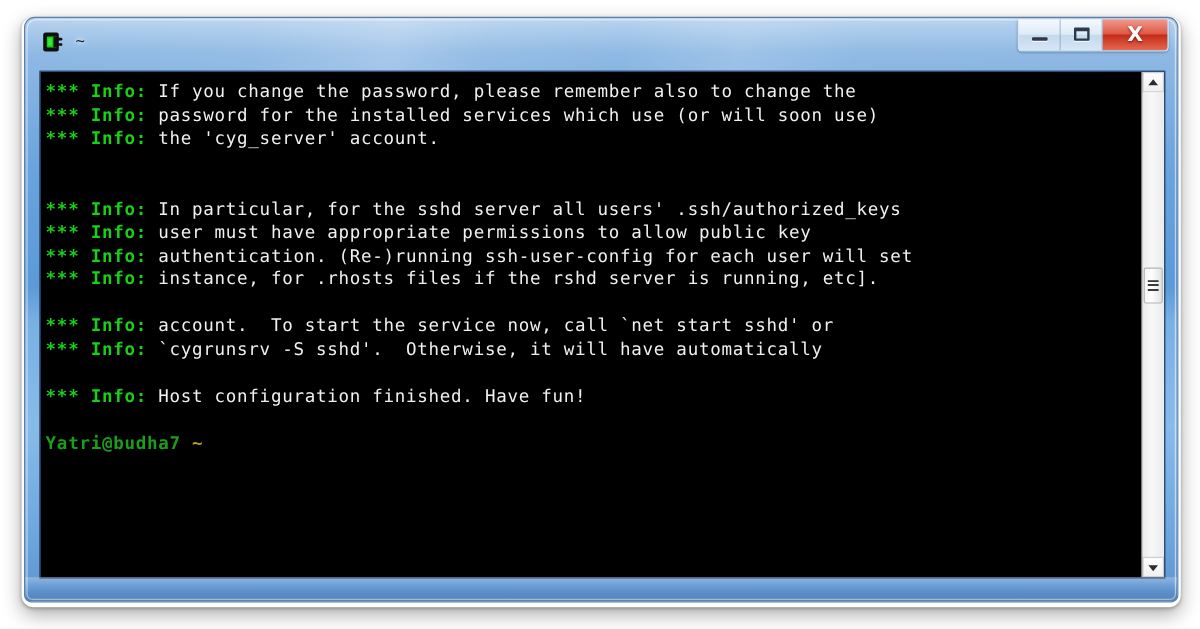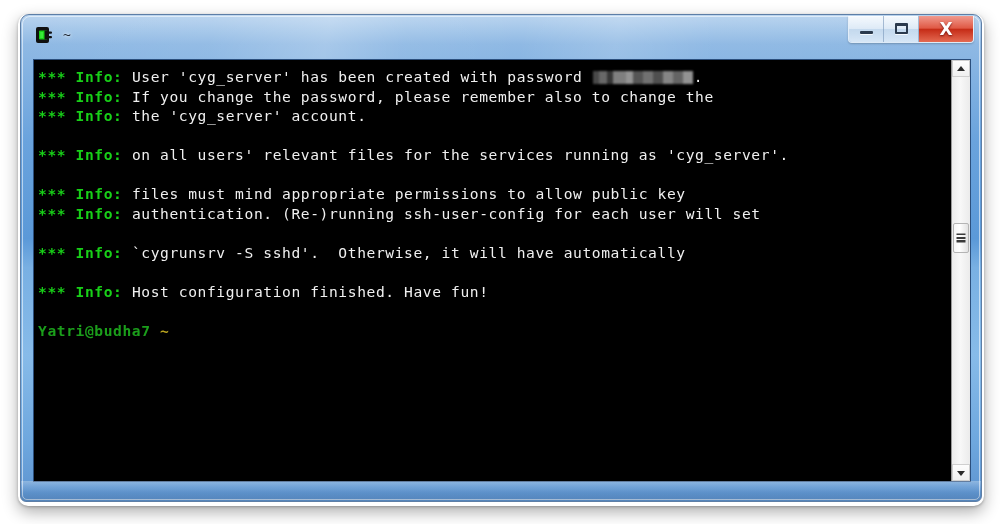--- a/index.html
+++ b/index.html
@@ -389,29 +389,31 @@
         <div class="wbtn close">
           <span class="glyph-close">X</span>
         </div>
       </div>
 
     </div>
 
     <div class="client">
 
       <div class="term" id="term">
-          <div class="line"><span class="stars">*** </span><span class="infotag">Info: </span><span class="body-text">User 'cyg_server' has been created with password </span><span class="redacted"></span><span class="body-text">.</span></div>
           <div class="line"><span class="stars">*** </span><span class="infotag">Info: </span><span class="body-text">If you change the password, please remember also to change the</span></div>
+          <div class="line"><span class="stars">*** </span><span class="infotag">Info: </span><span class="body-text">password for the installed services which use (or will soon use)</span></div>
           <div class="line"><span class="stars">*** </span><span class="infotag">Info: </span><span class="body-text">the 'cyg_server' account.</span></div>
           <div class="blank"></div>
-          <div class="line"><span class="stars">*** </span><span class="infotag">Info: </span><span class="body-text">on all users' relevant files for the services running as 'cyg_server'.</span></div>
           <div class="blank"></div>
-          <div class="line"><span class="stars">*** </span><span class="infotag">Info: </span><span class="body-text">files must mind appropriate permissions to allow public key</span></div>
+          <div class="line"><span class="stars">*** </span><span class="infotag">Info: </span><span class="body-text">In particular, for the sshd server all users' .ssh/authorized_keys</span></div>
+          <div class="line"><span class="stars">*** </span><span class="infotag">Info: </span><span class="body-text">user must have appropriate permissions to allow public key</span></div>
           <div class="line"><span class="stars">*** </span><span class="infotag">Info: </span><span class="body-text">authentication. (Re-)running ssh-user-config for each user will set</span></div>
+          <div class="line"><span class="stars">*** </span><span class="infotag">Info: </span><span class="body-text">instance, for .rhosts files if the rshd server is running, etc].</span></div>
           <div class="blank"></div>
+          <div class="line"><span class="stars">*** </span><span class="infotag">Info: </span><span class="body-text">account.  To start the service now, call `net start sshd' or</span></div>
           <div class="line"><span class="stars">*** </span><span class="infotag">Info: </span><span class="body-text">`cygrunsrv -S sshd'.  Otherwise, it will have automatically</span></div>
           <div class="blank"></div>
           <div class="line"><span class="stars">*** </span><span class="infotag">Info: </span><span class="body-text">Host configuration finished. Have fun!</span></div>
           <div class="blank"></div>
           <div class="line"><span class="prompt-user">Yatri@budha7 </span><span class="prompt-tilde">~</span></div>
         </div>
 
       <div class="scrollbar">
         <div class="sb-btn sb-up">
           <span class="arrow-up"></span>

